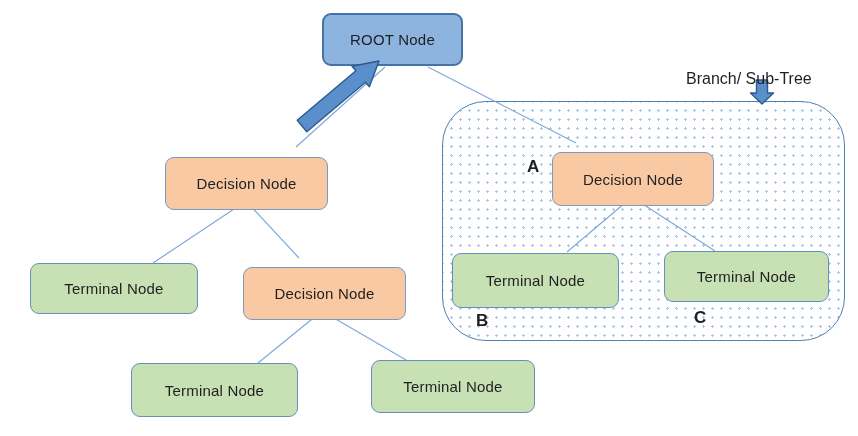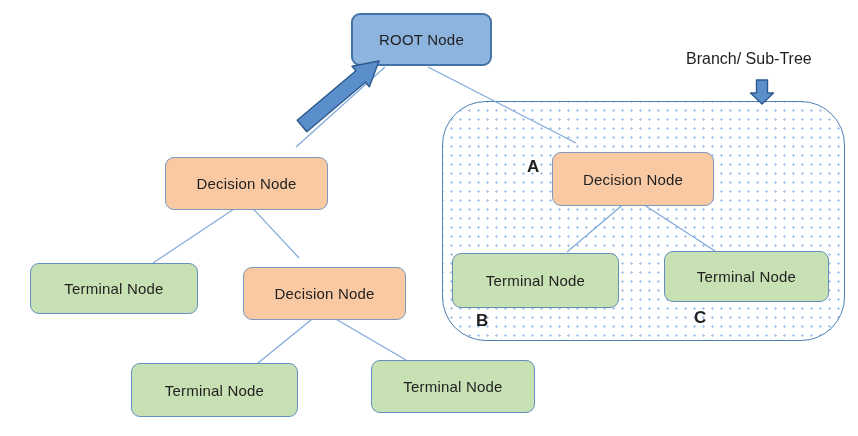--- a/index.html
+++ b/index.html
@@ -61,26 +61,26 @@
   }
   
   .label {
     position: absolute;
     color: var(--text, #1f1f1f);
     z-index: 5;
     white-space: nowrap;
   }
   .label.bold { font-weight: bold; }
   #lbl-splitting { left: 215px; top: 100px; font-size: 18px; }
-  #lbl-branch    { left: 686px; top: 50px;  font-size: 16px; }
+  #lbl-branch    { left: 686px; top: 70px;  font-size: 16px; }
   #lbl-a { left: 527px; top: 157px; font-size: 17px; }
   #lbl-b { left: 476px; top: 311px; font-size: 17px; }
   #lbl-c { left: 694px; top: 308px; font-size: 17px; }
   
-  #node-root     { left: 322px; top: 13px;  width: 141px; height: 53px; margin-left: 29px; }
+  #node-root     { left: 322px; top: 13px;  width: 141px; height: 53px; }
   #node-dec-left { left: 165px; top: 148px; width: 163px; height: 53px; }
   #node-dec-a    { left: 552px; top: 143px; width: 162px; height: 54px; }
   #node-dec-mid  { left: 243px; top: 258px; width: 163px; height: 53px; }
   #node-term-left{ left: 30px;  top: 263px; width: 168px; height: 51px; }
   #node-term-b   { left: 452px; top: 253px; width: 167px; height: 55px; }
   #node-term-c   { left: 664px; top: 251px; width: 165px; height: 51px; }
   #node-term-bl  { left: 131px; top: 363px; width: 167px; height: 54px; }
   #node-term-br  { left: 371px; top: 360px; width: 164px; height: 53px; }
 </style>
 </head>

